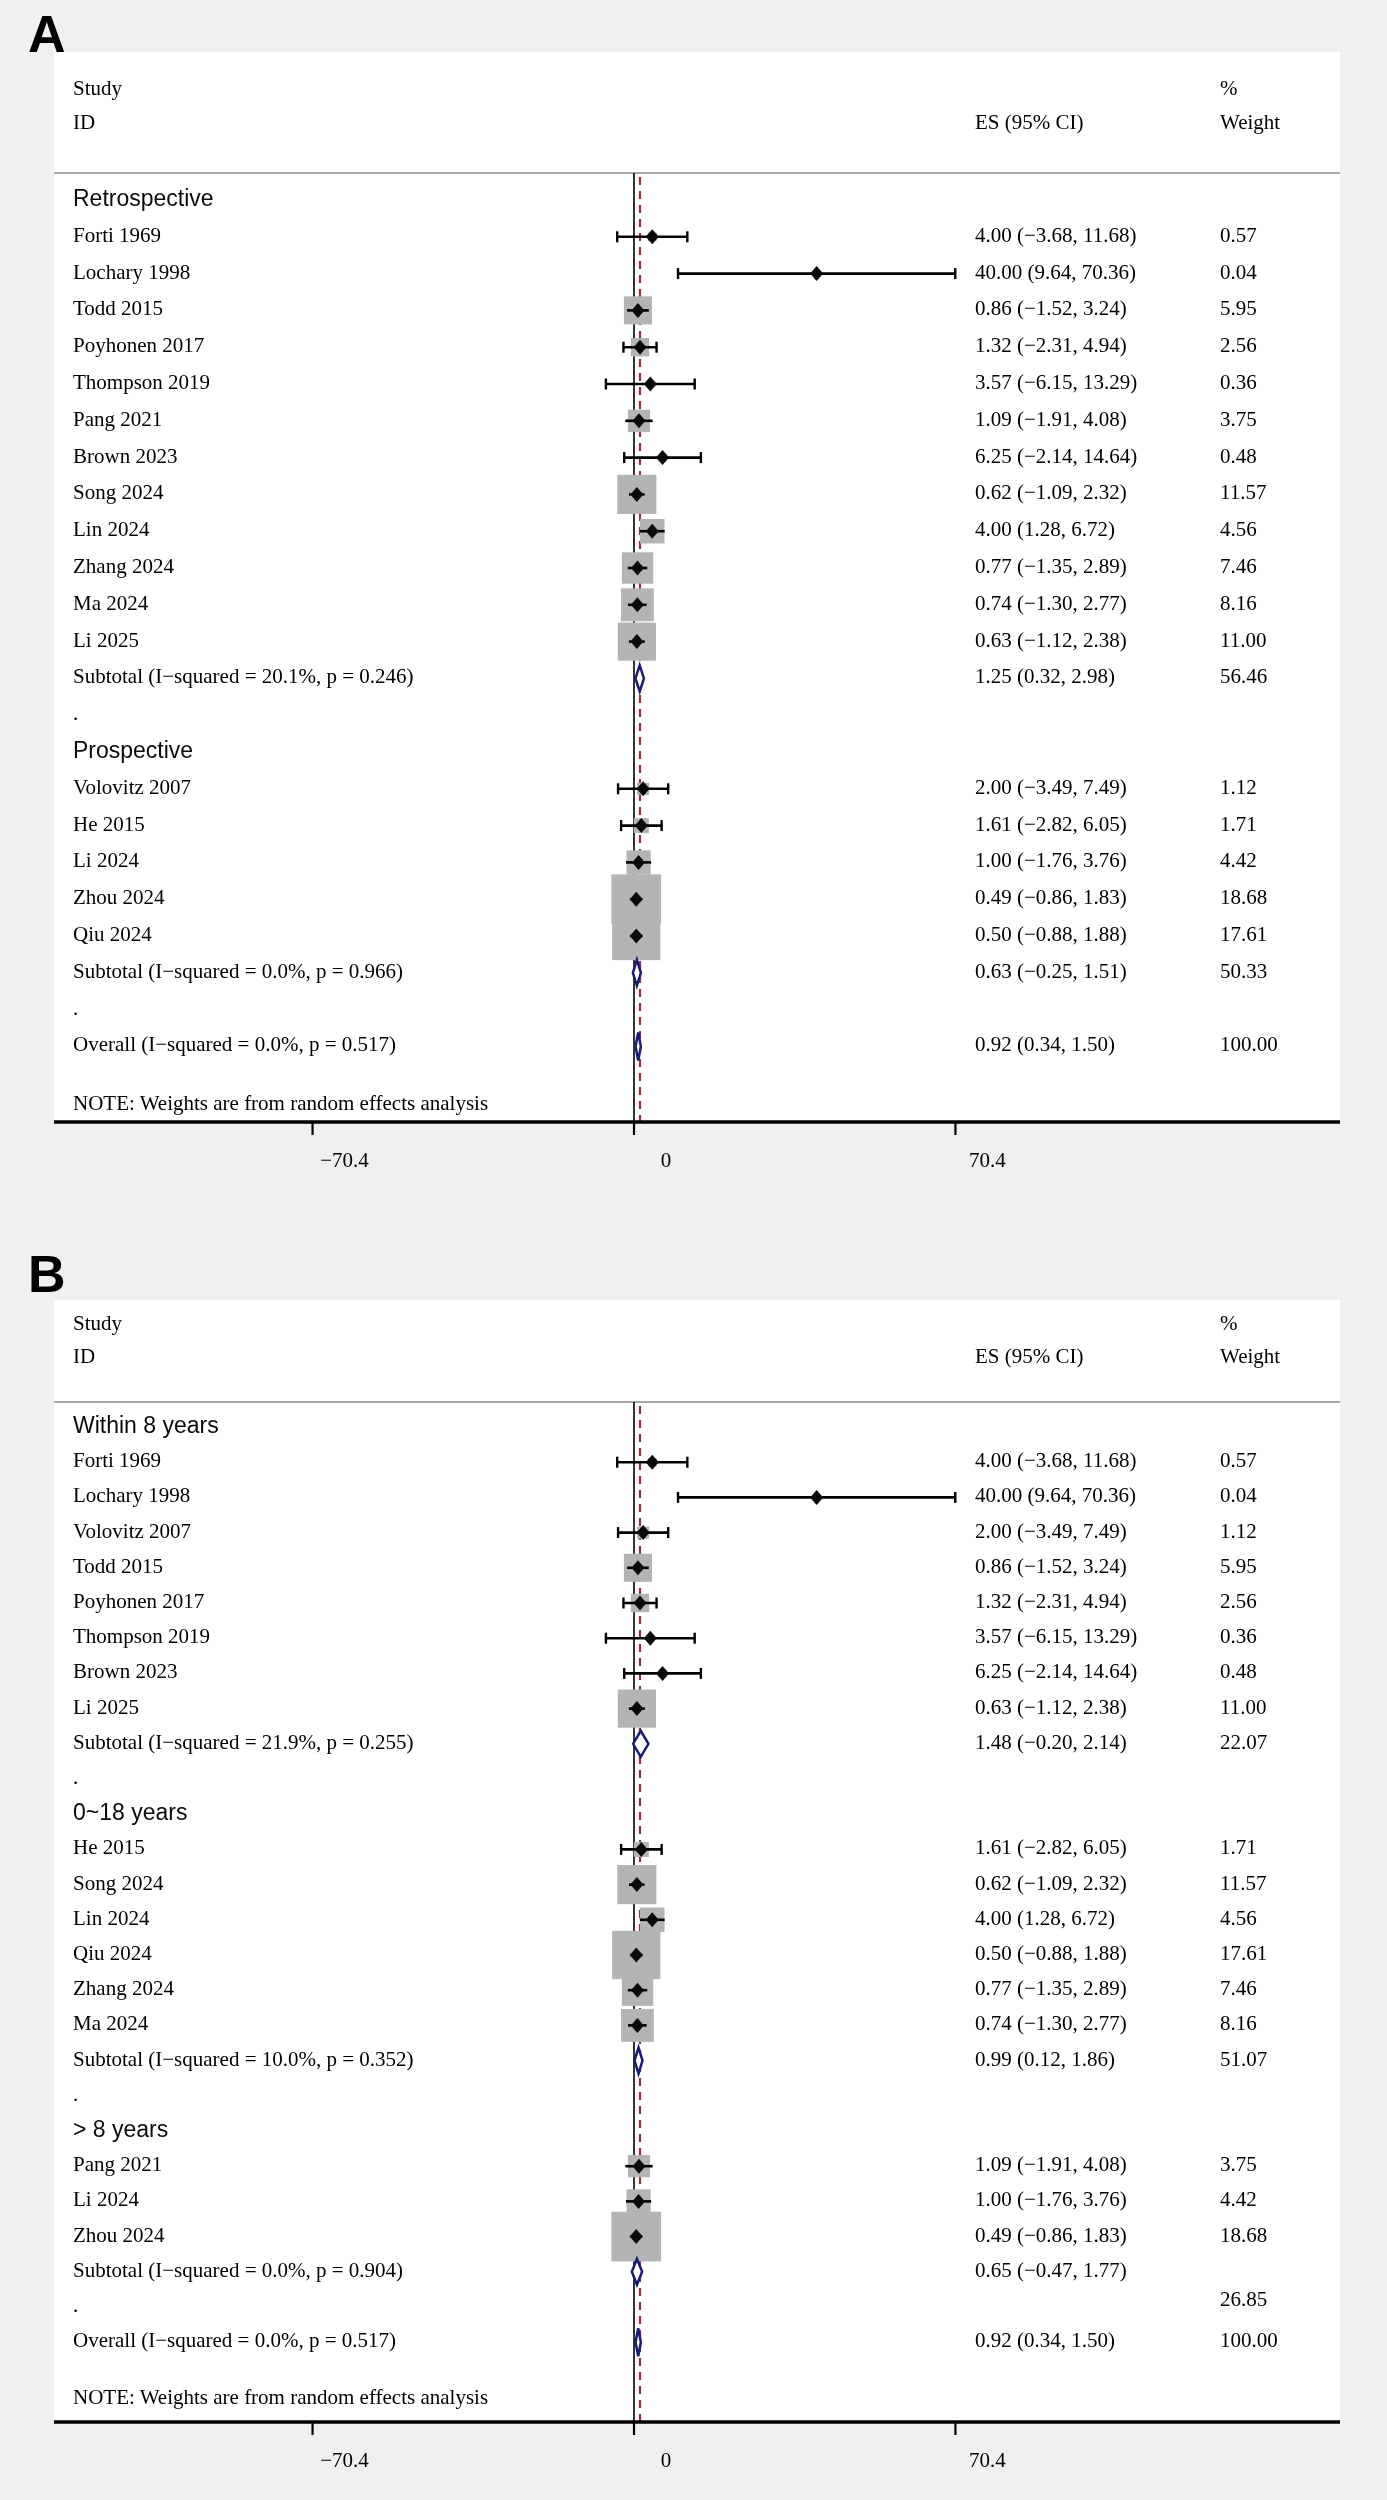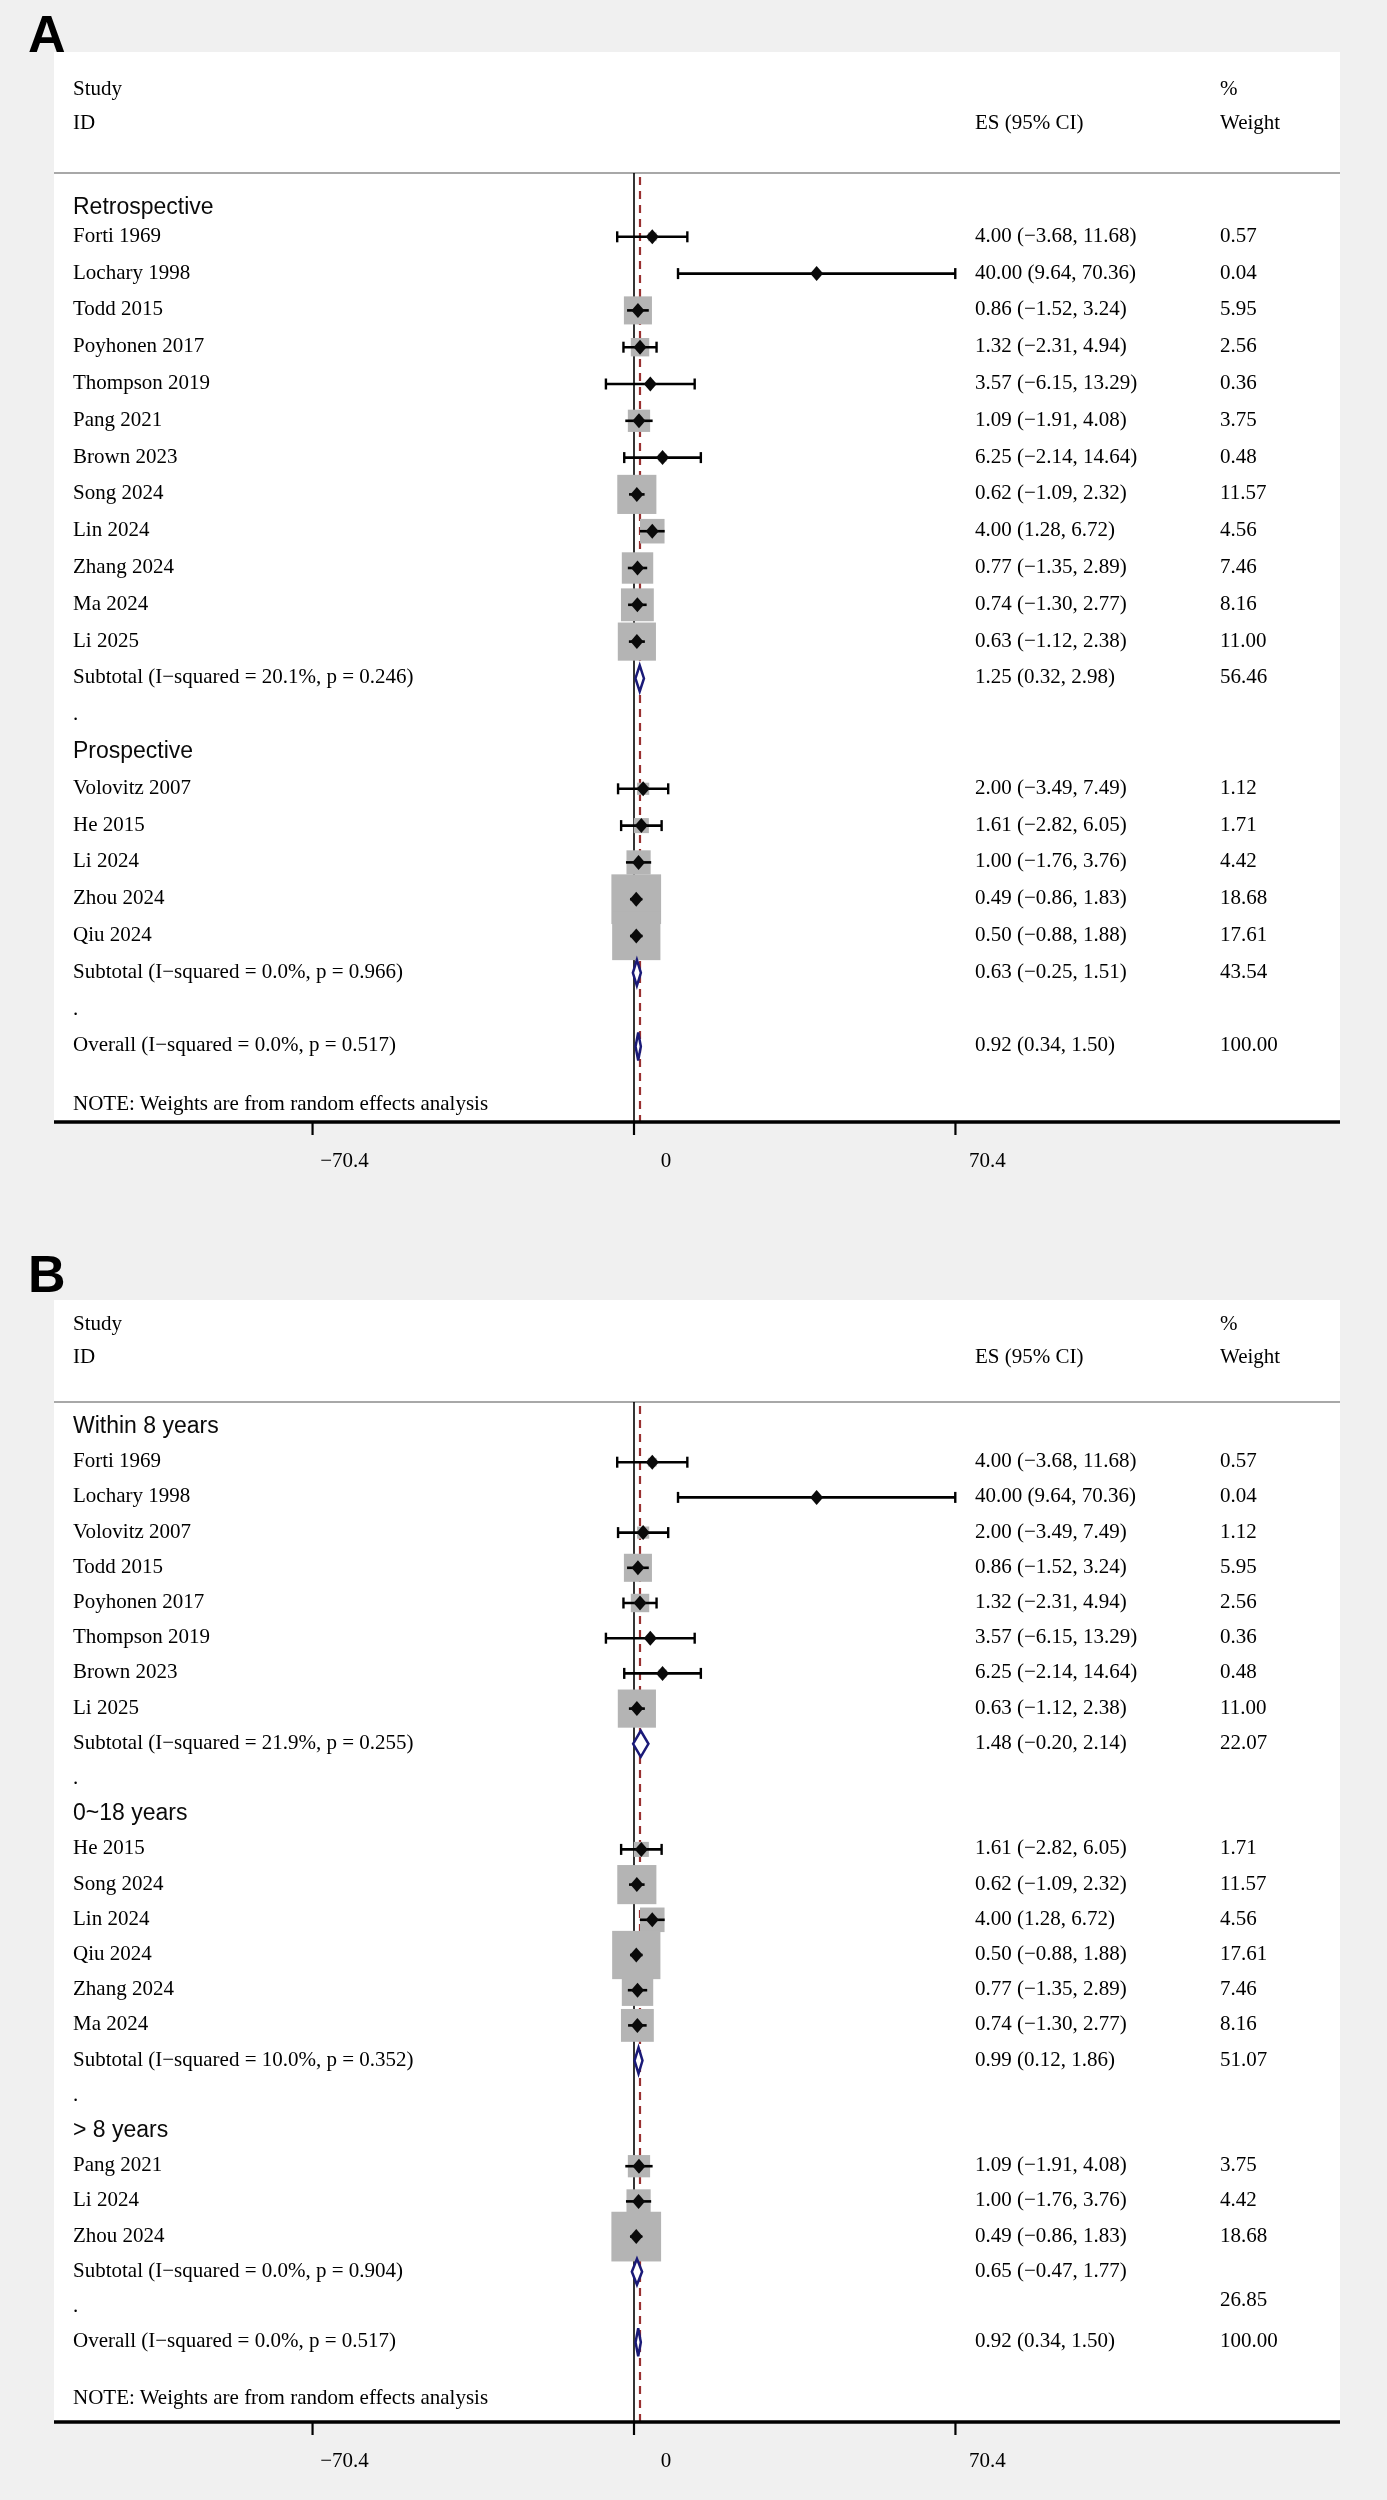--- a/index.html
+++ b/index.html
@@ -173,21 +173,21 @@
       <line x1="955.4464" y1="2422" x2="955.4464" y2="2435" stroke="#000000" stroke-width="2.2"></line>
     </svg>
   <div class="panel-letter" style="left:28px;top:8px;">A</div>
   <div class="panel-letter" style="left:28px;top:1248px;">B</div>
   <div id="texts">
       <div class="txt" style="left: 73px; top: 90px;">Study</div>
       <div class="txt" style="left: 73px; top: 124px;">ID</div>
       <div class="txt" style="left: 1220px; top: 90px;">%</div>
       <div class="txt" style="left: 1220px; top: 124px;">Weight</div>
       <div class="txt" style="left: 975px; top: 124px;">ES (95% CI)</div>
-      <div class="txt section" style="left: 73px; top: 208px;">Retrospective</div>
+      <div class="txt section" style="left: 73px; top: 200px;">Retrospective</div>
       <div class="txt" style="left: 73px; top: 236.8px;">Forti 1969</div>
       <div class="txt" style="left: 975px; top: 236.8px;">4.00 (−3.68, 11.68)</div>
       <div class="txt" style="left: 1220px; top: 236.8px;">0.57</div>
       <div class="txt" style="left: 73px; top: 273.6px;">Lochary 1998</div>
       <div class="txt" style="left: 975px; top: 273.6px;">40.00 (9.64, 70.36)</div>
       <div class="txt" style="left: 1220px; top: 273.6px;">0.04</div>
       <div class="txt" style="left: 73px; top: 310.4px;">Todd 2015</div>
       <div class="txt" style="left: 975px; top: 310.4px;">0.86 (−1.52, 3.24)</div>
       <div class="txt" style="left: 1220px; top: 310.4px;">5.95</div>
       <div class="txt" style="left: 73px; top: 347.2px;">Poyhonen 2017</div>
@@ -232,21 +232,21 @@
       <div class="txt" style="left: 975px; top: 862.4px;">1.00 (−1.76, 3.76)</div>
       <div class="txt" style="left: 1220px; top: 862.4px;">4.42</div>
       <div class="txt" style="left: 73px; top: 899.2px;">Zhou 2024</div>
       <div class="txt" style="left: 975px; top: 899.2px;">0.49 (−0.86, 1.83)</div>
       <div class="txt" style="left: 1220px; top: 899.2px;">18.68</div>
       <div class="txt" style="left: 73px; top: 936px;">Qiu 2024</div>
       <div class="txt" style="left: 975px; top: 936px;">0.50 (−0.88, 1.88)</div>
       <div class="txt" style="left: 1220px; top: 936px;">17.61</div>
       <div class="txt" style="left: 73px; top: 972.8px;">Subtotal  (I−squared = 0.0%, p = 0.966)</div>
       <div class="txt" style="left: 975px; top: 972.8px;">0.63 (−0.25, 1.51)</div>
-      <div class="txt" style="left: 1220px; top: 972.8px;">43.54</div>
+      <div class="txt" style="left: 1220px; top: 972.8px;">50.33</div>
       <div class="txt" style="left: 73px; top: 1009.6px;">.</div>
       <div class="txt" style="left: 73px; top: 1046.4px;">Overall  (I−squared = 0.0%, p = 0.517)</div>
       <div class="txt" style="left: 975px; top: 1046.4px;">0.92 (0.34, 1.50)</div>
       <div class="txt" style="left: 1220px; top: 1046.4px;">100.00</div>
       <div class="txt" style="left: 73px; top: 1105px;">NOTE: Weights are from random effects analysis</div>
       <div class="txt tick-label" style="left: 312.554px; top: 1162px;">−70.4</div>
       <div class="txt tick-label" style="left: 634px; top: 1162px;">0</div>
       <div class="txt tick-label" style="left: 955.446px; top: 1162px;">70.4</div>
       <div class="txt" style="left: 73px; top: 1325px;">Study</div>
       <div class="txt" style="left: 73px; top: 1358px;">ID</div>

